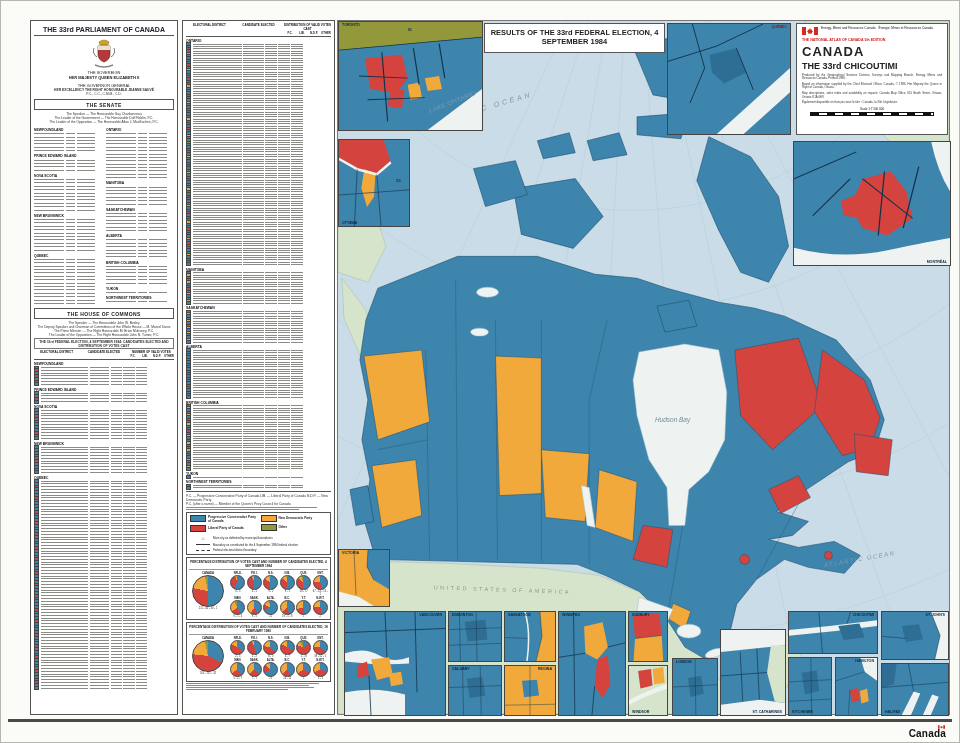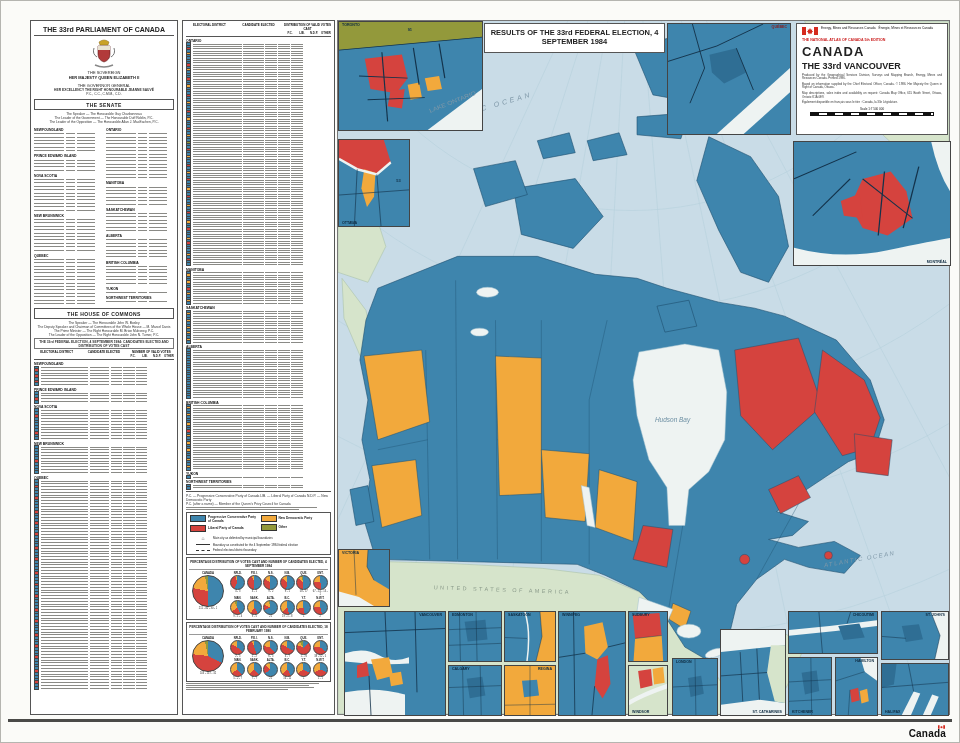--- a/index.html
+++ b/index.html
@@ -3178,21 +3178,21 @@
           <rect width="4.5" height="9" fill="#d52b1e"></rect>
             <rect x="4.5" width="9" height="9" fill="#fff"></rect>
           <rect x="13.5" width="4.5" height="9" fill="#d52b1e"></rect>
           <path d="M9,1.2 l1,1.8 1.6,-0.3 -0.4,1.6 1.4,1 -1.5,0.7 0.2,1.6 -1.5,-0.5 -0.8,1.4 -0.8,-1.4 -1.5,0.5 0.2,-1.6 -1.5,-0.7 1.4,-1 -0.4,-1.6 1.6,0.3 Z" fill="#d52b1e"></path>
         </svg>
         <div class="ag">Energy, Mines and Resources Canada</div>
         <div class="ag">Énergie, Mines et Ressources Canada</div>
       </div>
       <div id="atlasLine">THE NATIONAL ATLAS OF CANADA 5th EDITION</div>
       <div id="bigCanada">CANADA</div>
-      <div id="bigParl">THE 33rd VANCOUVER</div>
+      <div id="bigParl">THE 33rd CHICOUTIMI</div>
       <div class="ipara">Produced by the Geographical Services Division, Surveys and Mapping Branch, Energy, Mines and Resources Canada. Printed 1986.</div>
       <div class="ipara">Based on information supplied by the Chief Electoral Officer, Canada. © 1986. Her Majesty the Queen in Right of Canada, Ottawa.</div>
       <div class="ipara">Map descriptions, sales index and availability on request: Canada Map Office, 615 Booth Street, Ottawa, Ontario K1A 0E9.</div>
       <div class="ipara">Également disponible en français sous le titre : Canada, la 33e Législature.</div>
       <div id="scaleWrap">
         <div id="scaleLabel">Scale 1:7 500 000</div>
         <div id="scaleBar"></div>
       </div>
     </div>
 

